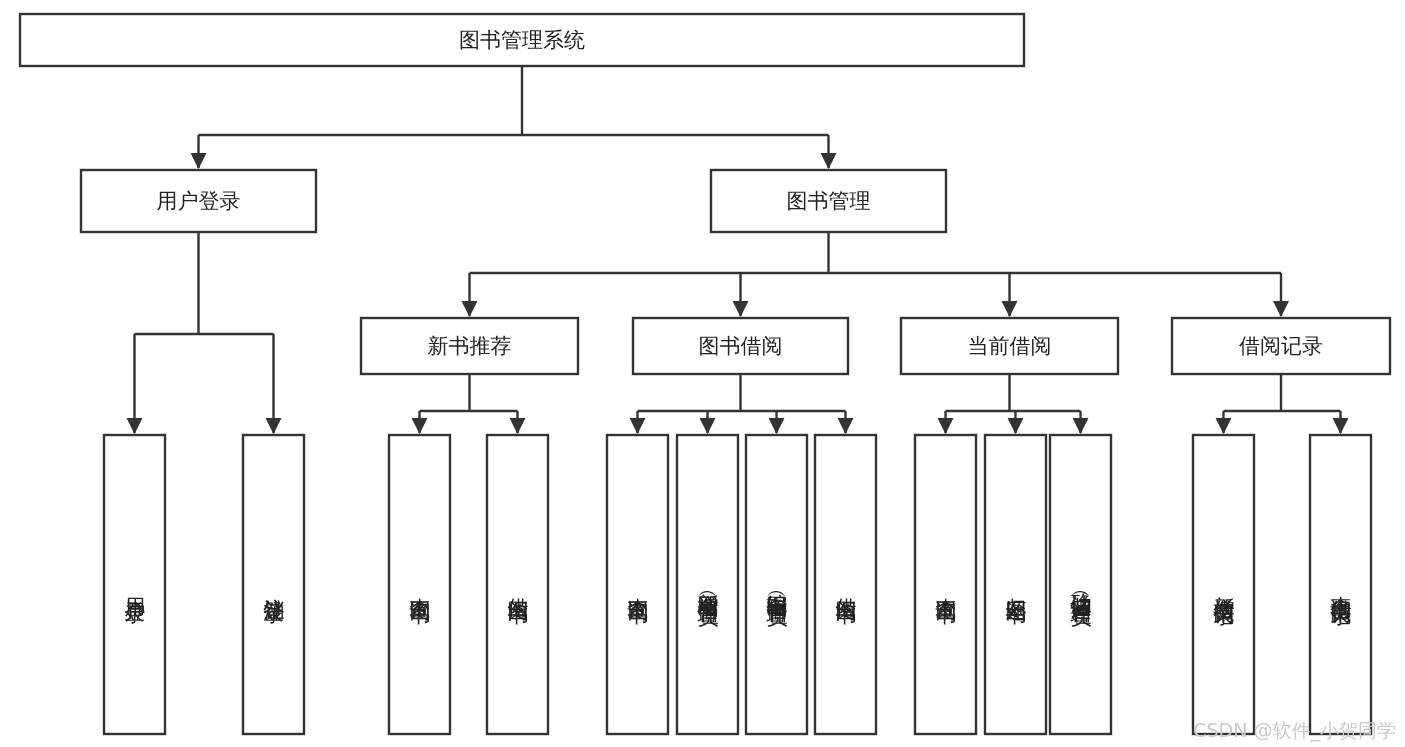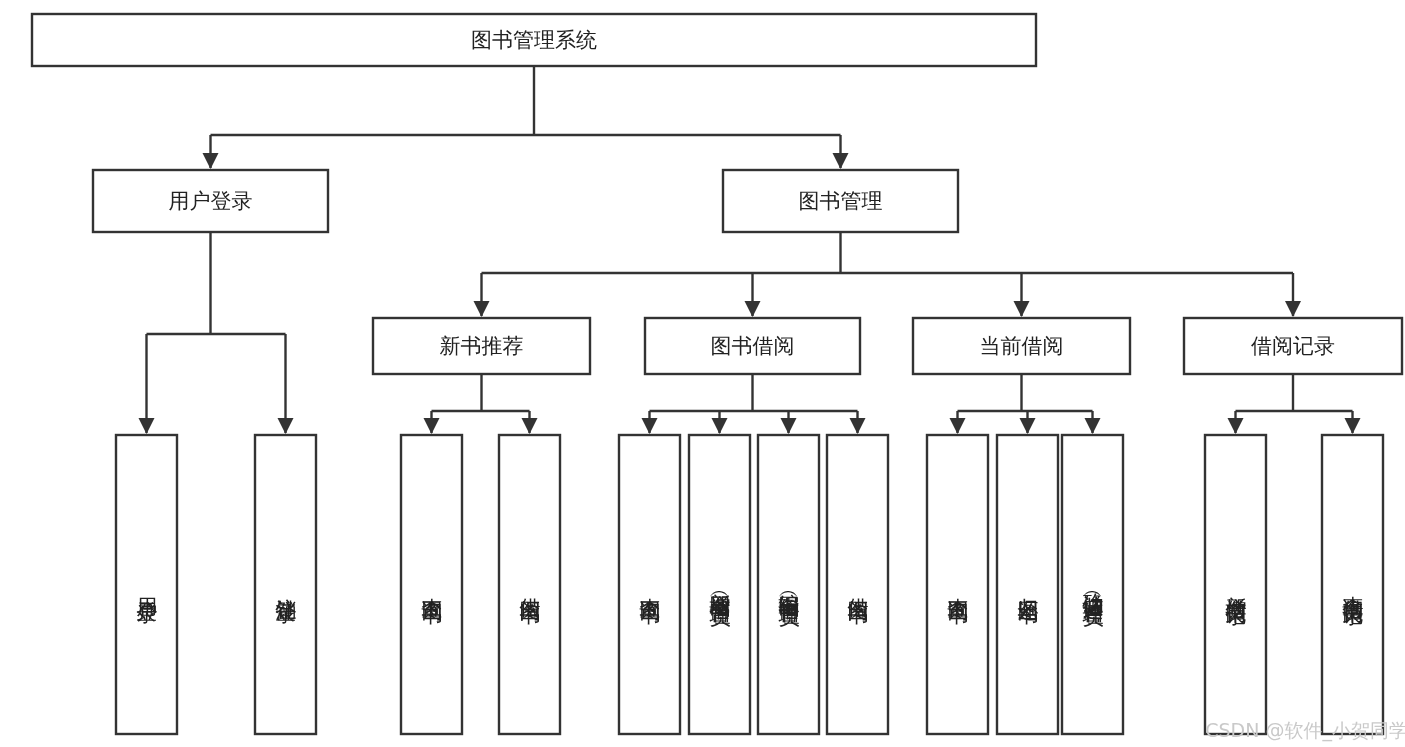--- a/index.html
+++ b/index.html
@@ -9,21 +9,21 @@
   }
   body {
     width: 1405px;
     height: 747px;
     font-family: "DejaVu Sans", "Liberation Sans", sans-serif;
     overflow: hidden;
     position: relative;
   }
   #diagram-root {
     position: absolute;
-    left: 12px; top: 0;
+    left: 0; top: 0;
     width: 1181px;
     height: 747px;
   }
   .node-box {
     fill: #ffffff;
     stroke: #333333;
     stroke-width: 2.4;
   }
   .node-label {
     font-family: "DejaVu Sans", "Liberation Sans", sans-serif;

